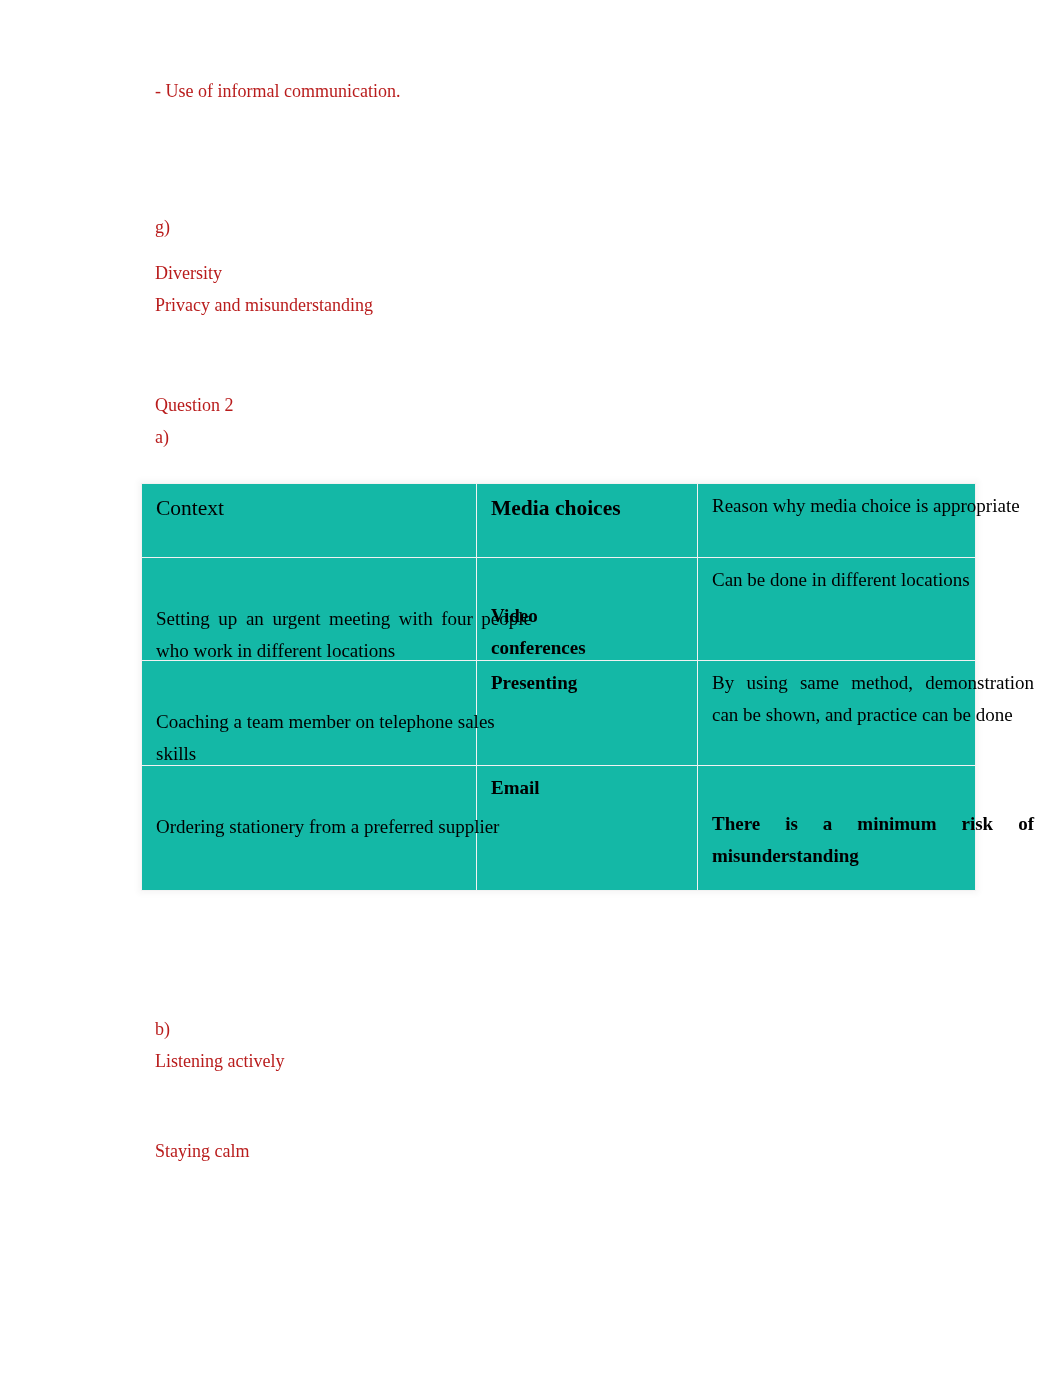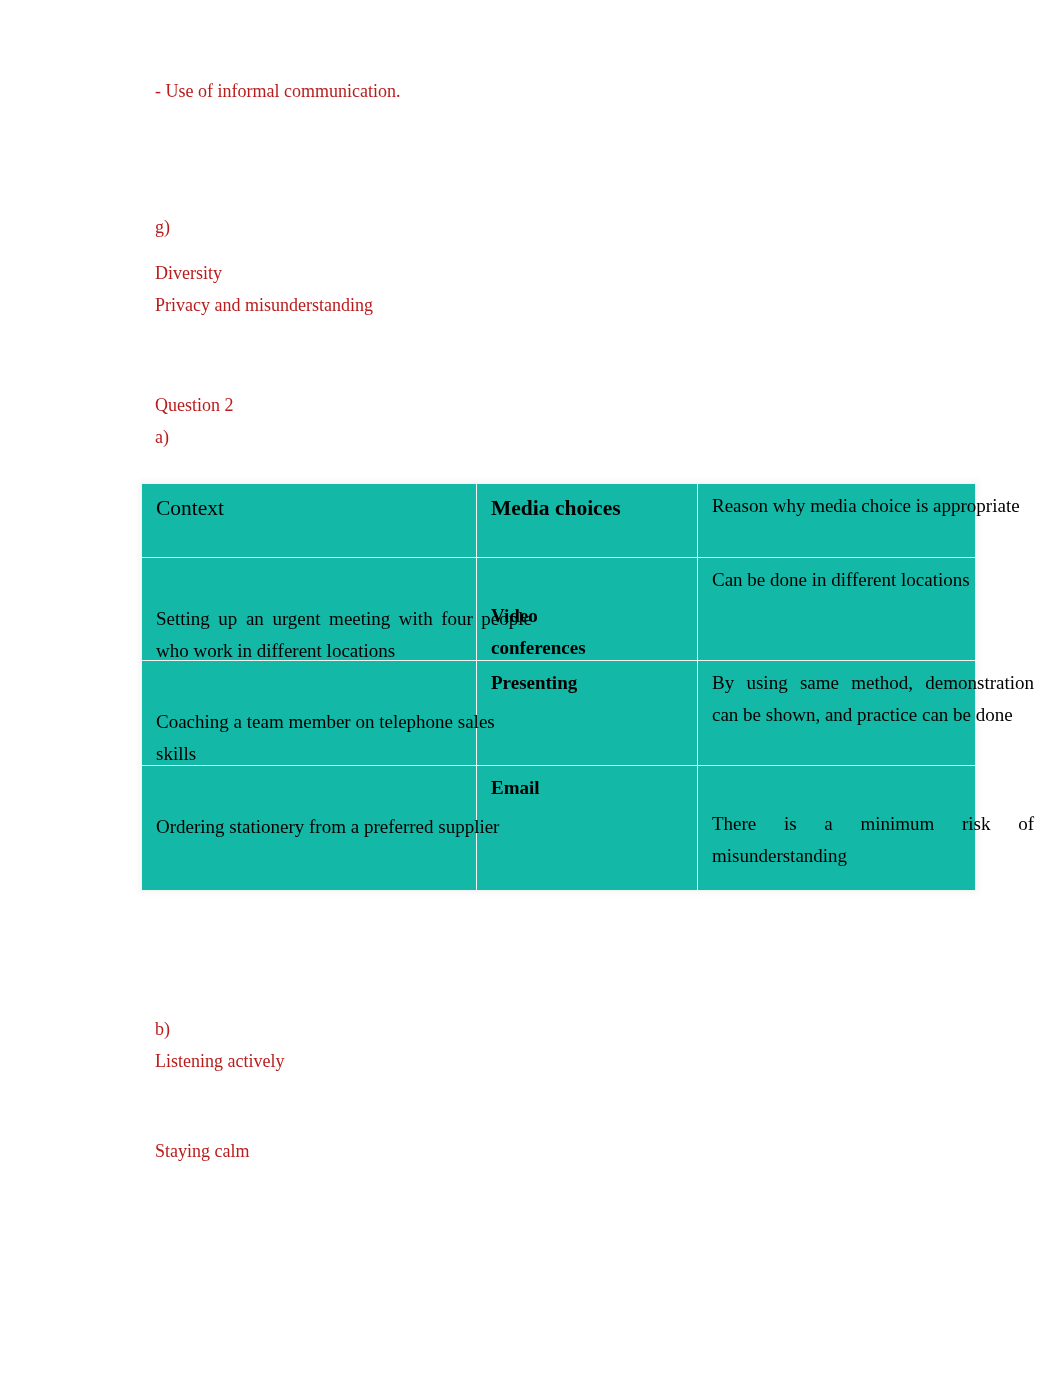--- a/index.html
+++ b/index.html
@@ -194,21 +194,21 @@
               <div class="blk w-a jst">Ordering stationery from a preferred supplier</div>
             </div>
           </td>
           <td class="col-b">
             <div class="bleed">
               <div class="blk plain">Email</div>
             </div>
           </td>
           <td class="col-c">
             <div class="bleed">
-              <div class="blk w-c jst" style="top:36px;">There is a minimum risk of misunderstanding</div>
+              <div class="blk w-c jst" style="top:36px;font-weight:bold;">There is a minimum risk of misunderstanding</div>
             </div>
           </td>
         </tr>
 
       </tbody>
     </table>
   </div>
 
   <div class="content" style="top:1020px;">
     <div class="para">b)</div>

